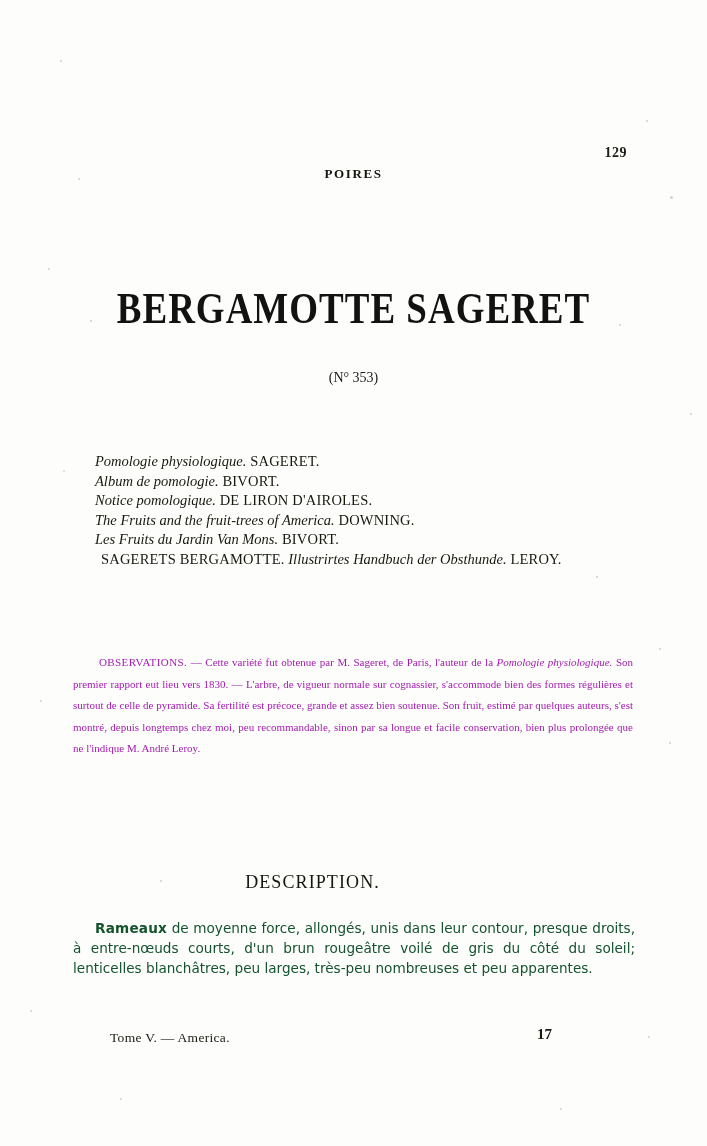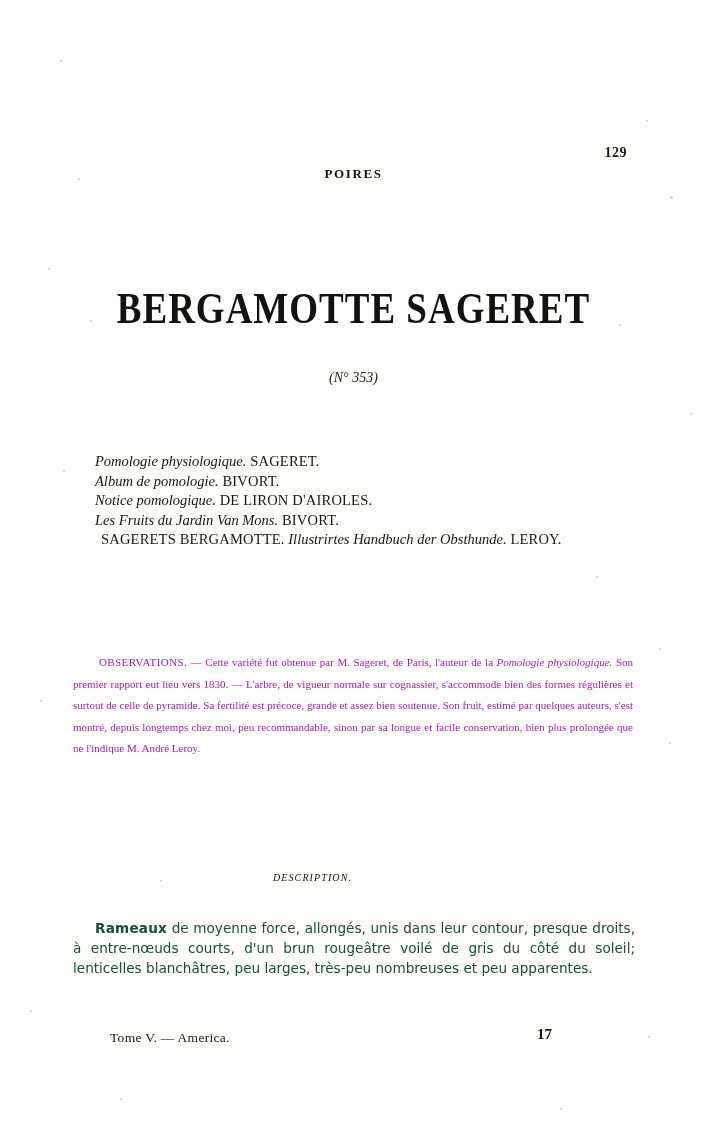--- a/index.html
+++ b/index.html
@@ -69,21 +69,20 @@
   }
 
   .number {
     position: absolute;
     top: 370px;
     left: 0;
     width: 707px;
     text-align: center;
     font-size: 14px;
     color: #20201a;
-    font-style: italic;
   }
 
   .refs {
     position: absolute;
     top: 452px;
     left: 95px;
     width: 520px;
     font-size: 14.5px;
     line-height: 19.6px;
     color: #18180f;
@@ -115,24 +114,23 @@
   }
   .observations i { font-style: italic; }
   .observations .indent { display: inline-block; width: 26px; }
 
   .section-head {
     position: absolute;
     top: 872px;
     left: 0;
     width: 625px;
     text-align: center;
-    font-size: 10px;
+    font-size: 18px;
     letter-spacing: 1.1px;
     color: #17170f;
-    font-style: italic;
   }
 
   .body-small {
     position: absolute;
     top: 918px;
     left: 73px;
     width: 562px;
     font-size: 13.6px;
     line-height: 20.2px;
     text-align: justify;
@@ -197,20 +195,23 @@
     <div class="line">
       <i>Pomologie physiologique.</i><span class="sc"> SAGERET.</span>
     </div>
     <div class="line">
       <i>Album de pomologie.</i><span class="sc"> BIVORT.</span>
     </div>
     <div class="line">
       <i>Notice pomologique.</i><span class="sc"> DE LIRON D'AIROLES.</span>
     </div>
     <div class="line">
+      <i>The Fruits and the fruit-trees of America.</i><span class="sc"> DOWNING.</span>
+    </div>
+    <div class="line">
       <i>Les Fruits du Jardin Van Mons.</i><span class="sc"> BIVORT.</span>
     </div>
     <div class="line hang">
       <span class="sc">SAGERETS BERGAMOTTE.</span><i> Illustrirtes Handbuch der Obsthunde.</i><span class="sc"> LEROY.</span>
     </div>
   </div>
 
   <div class="observations">
     <span class="indent"></span><span class="sc">OBSERVATIONS.</span><span> — Cette variété fut obtenue par M. Sageret, de Paris, l'auteur de la </span><i>Pomologie physiologique.</i><span> Son premier rapport eut lieu vers 1830. — L'arbre, de vigueur normale sur cognassier, s'accommode bien des formes régulières et surtout de celle de pyramide. Sa fertilité est précoce, grande et assez bien soutenue. Son fruit, estimé par quelques auteurs, s'est montré, depuis longtemps chez moi, peu recommandable, sinon par sa longue et facile conservation, bien plus prolongée que ne l'indique M. André Leroy.</span>
   </div>

